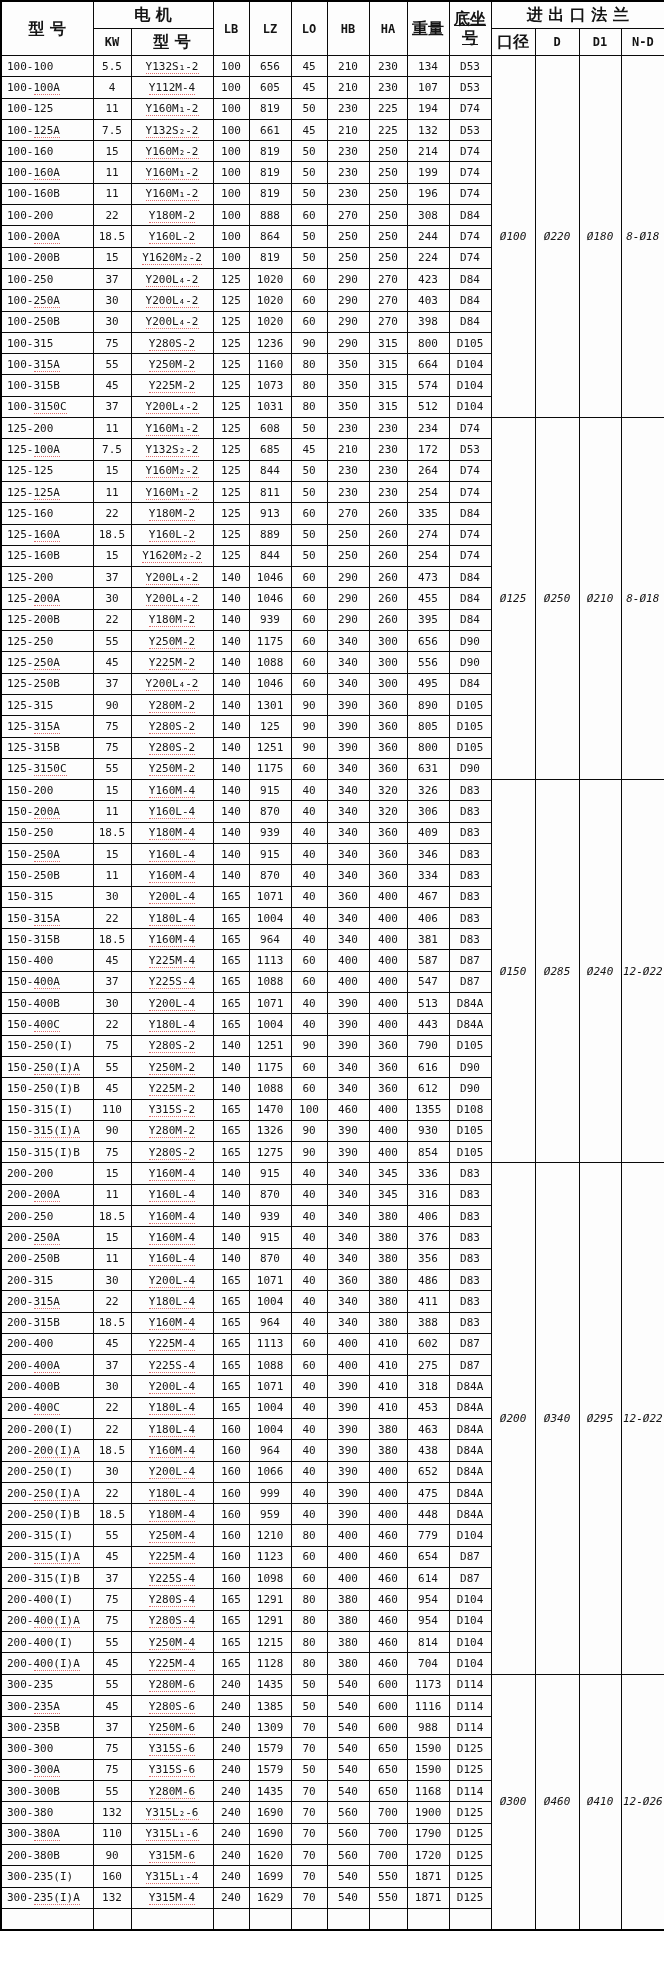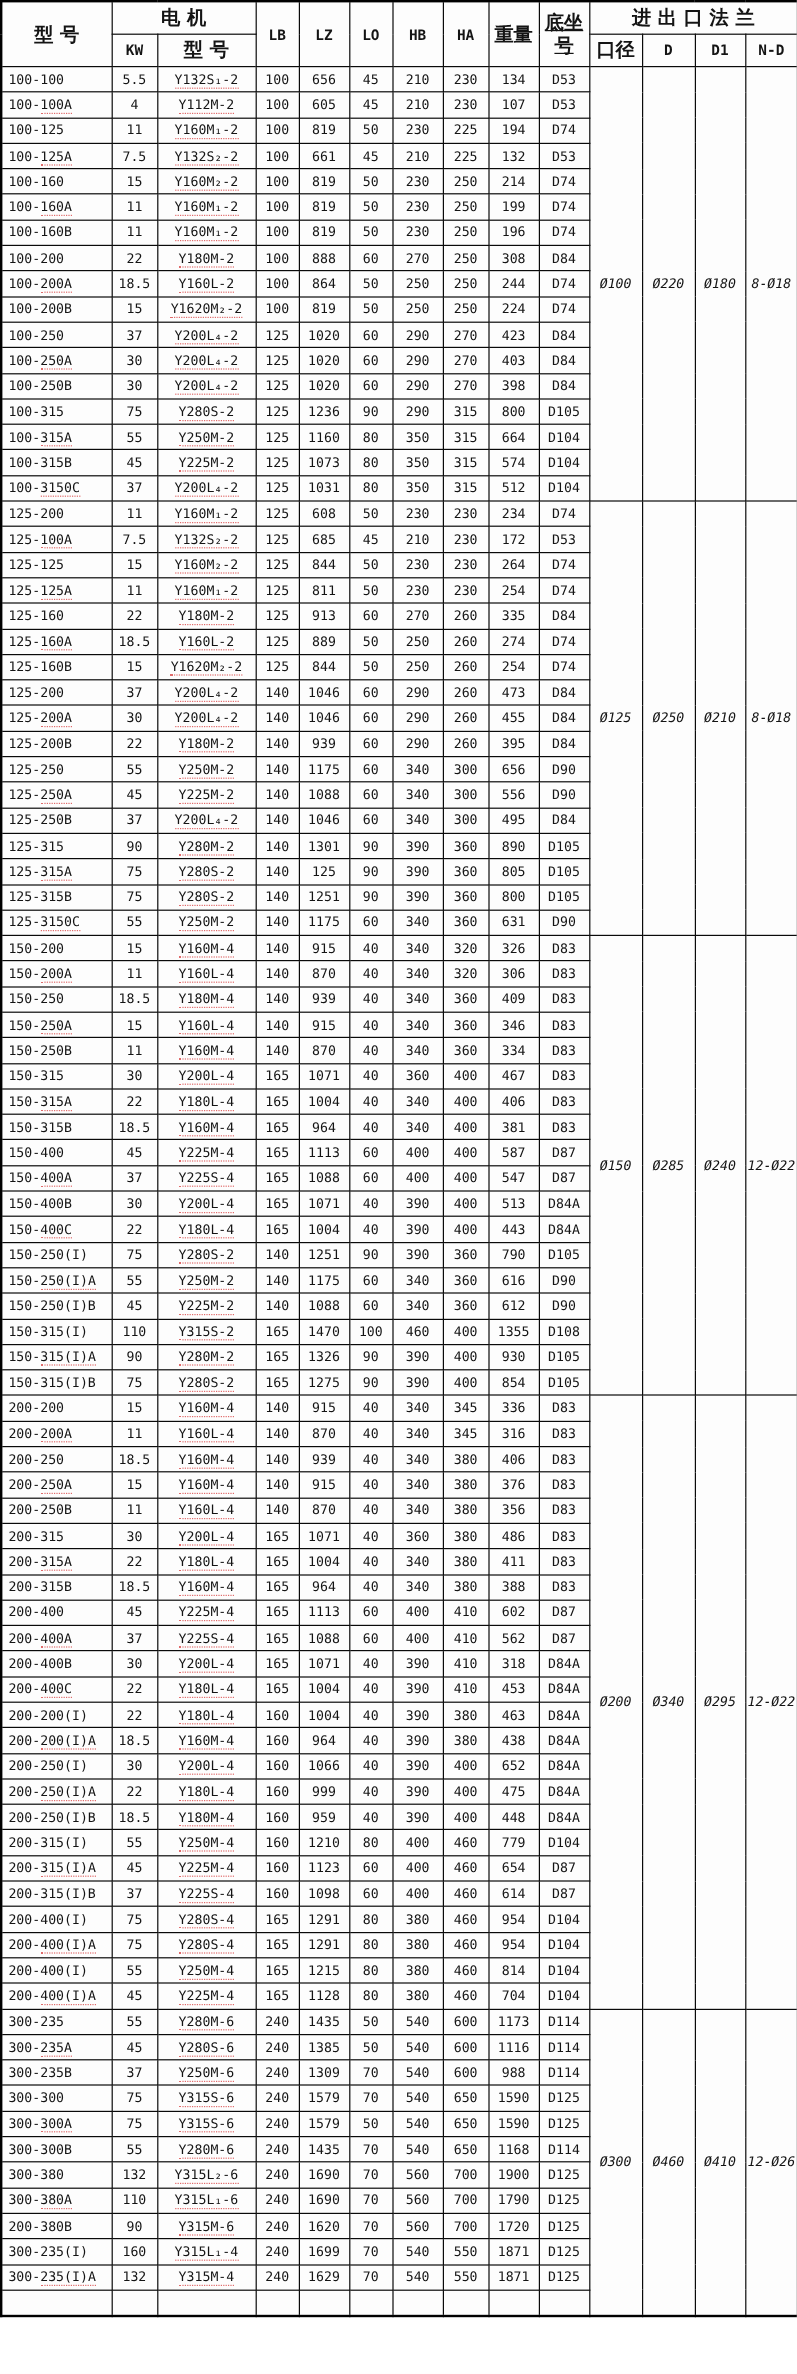--- a/index.html
+++ b/index.html
@@ -89,21 +89,21 @@
           <td>134</td>
           <td>D53</td>
           <td rowspan="17" class="flange-cell">Ø100</td>
           <td rowspan="17" class="flange-cell">Ø220</td>
           <td rowspan="17" class="flange-cell">Ø180</td>
           <td rowspan="17" class="flange-cell">8-Ø18</td>
         </tr>
         <tr>
           <td class="c-model">100-<span class="sq">100A</span></td>
           <td>4</td>
-          <td><span class="sq">Y112M-2</span></td>
+          <td><span class="sq">Y112M-4</span></td>
           <td>100</td>
           <td>605</td>
           <td>45</td>
           <td>210</td>
           <td>230</td>
           <td>107</td>
           <td>D53</td>
         </tr>
         <tr>
           <td class="c-model">100-125</td>
@@ -827,21 +827,21 @@
         </tr>
         <tr>
           <td class="c-model">200-<span class="sq">400A</span></td>
           <td>37</td>
           <td><span class="sq">Y225S-4</span></td>
           <td>165</td>
           <td>1088</td>
           <td>60</td>
           <td>400</td>
           <td>410</td>
-          <td>562</td>
+          <td>275</td>
           <td>D87</td>
         </tr>
         <tr>
           <td class="c-model">200-400B</td>
           <td>30</td>
           <td><span class="sq">Y200L-4</span></td>
           <td>165</td>
           <td>1071</td>
           <td>40</td>
           <td>390</td>

